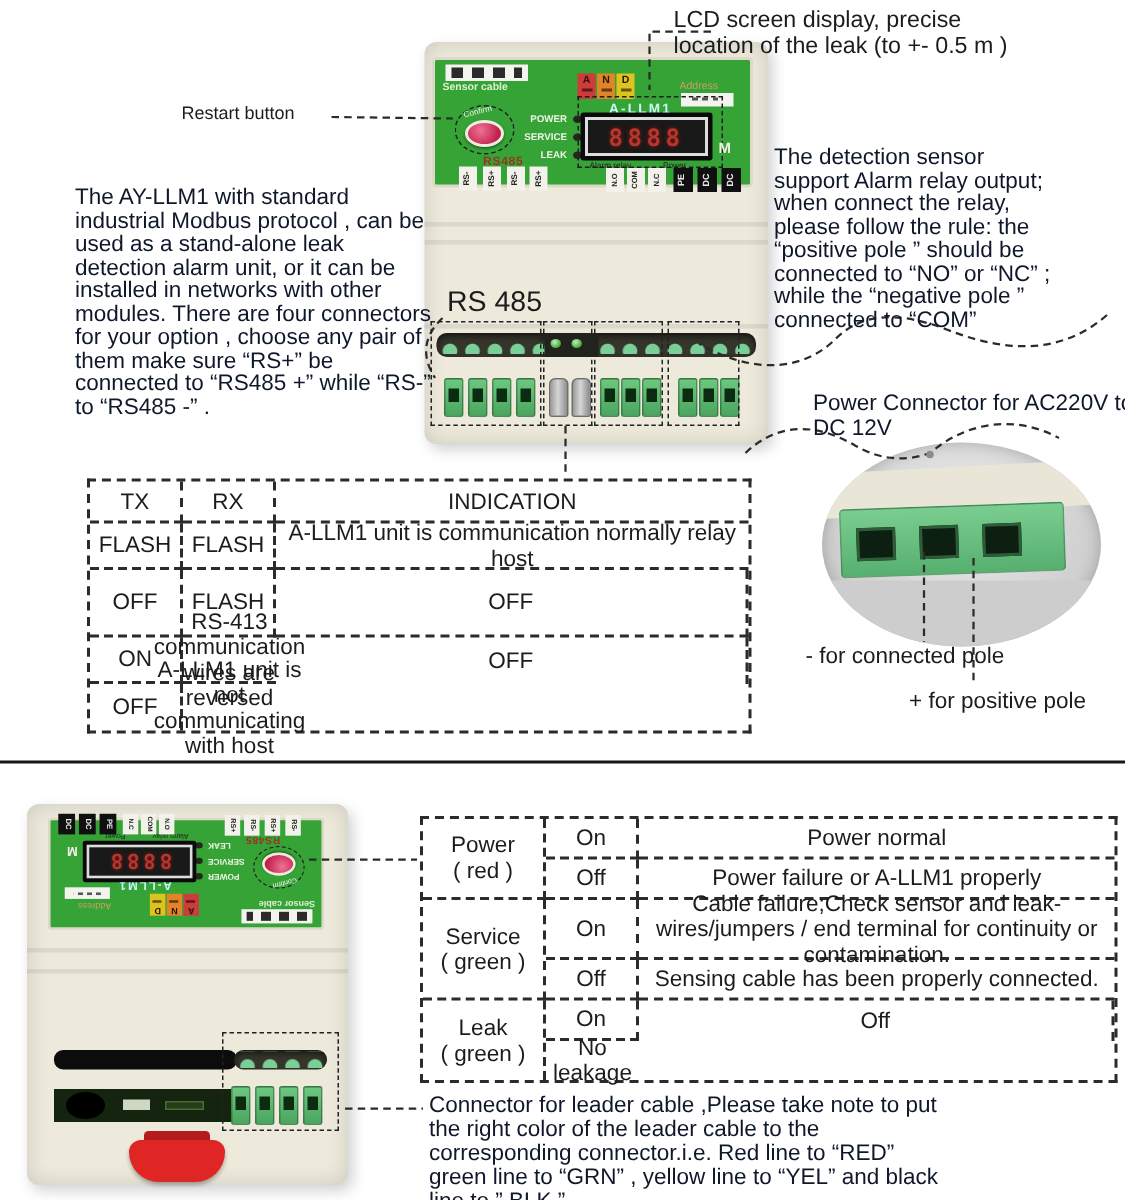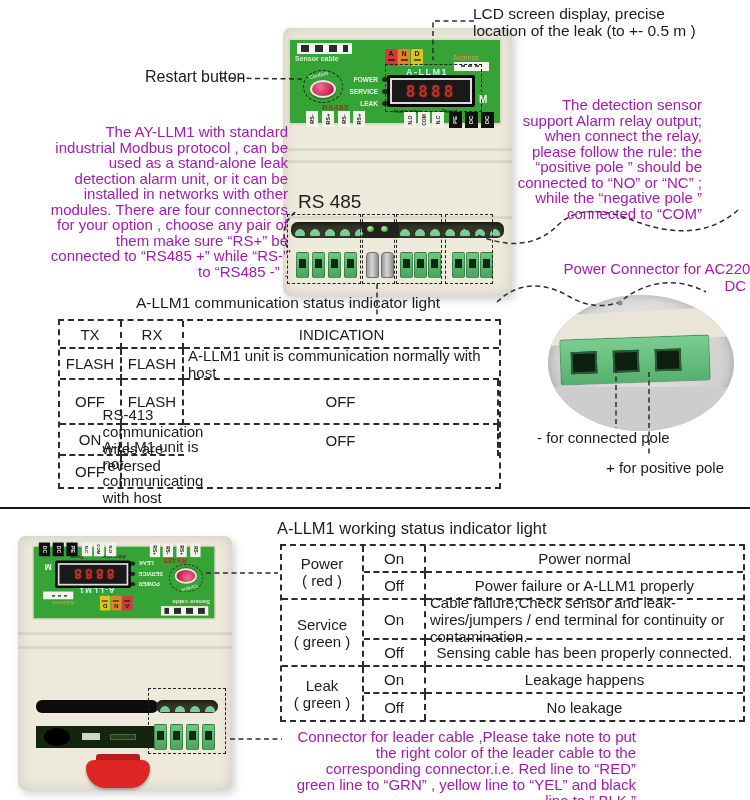--- a/index.html
+++ b/index.html
@@ -5,27 +5,27 @@
   * { box-sizing: border-box; margin: 0; padding: 0; }
   html,body { background:#fff; }
   #stage {
     position: relative; width: 750px; height: 800px; margin: 0 auto;
     background: #fff; overflow: hidden;
     font-family: "Liberation Sans", sans-serif; color: #1c1c1c;
   }
   .abs { position: absolute; }
 
   
-  .note { font-size: 15px; line-height: 15.5px; color: #a21caf; z-index: 40; text-align: right; }
+  .note { font-size: 15px; line-height: 15.5px; color: #0f172a; z-index: 40; }
   .callout { font-size: 15.5px; line-height: 17px; color: #1c1c1c; z-index: 40; }
 
   
   .dtable { display: grid; border: 2px dashed #2b2b2b; z-index: 40; background: transparent; }
   .dtable > div { display: flex; align-items: center; justify-content: center;
-                  font-size: 15px; line-height: 17px; padding: 1px 4px; }
+                  text-align: center; font-size: 15px; line-height: 17px; padding: 1px 4px; }
   .br { border-right: 2px dashed #2b2b2b; }
   .bb { border-bottom: 2px dashed #2b2b2b; }
   .cl { justify-content: flex-start; text-align: left; padding-left: 15px; padding-right: 8px; }
 
   
   .device { background: #edeadc; border-radius: 8px;
             box-shadow: inset 0 0 14px rgba(0,0,0,.14), 3px 4px 9px rgba(0,0,0,.18);
             z-index: 10; }
   .groove { background: rgba(0,0,0,.07); height: 3px; }
 
@@ -217,38 +217,37 @@
   <div id="closeup">
     <div class="cu-cream"></div>
     <div class="cu-green">
       <div class="cu-hole" style="left:10px;"></div>
       <div class="cu-hole" style="left:52px;"></div>
       <div class="cu-hole" style="left:94px;"></div>
     </div>
     <div class="cu-body"></div>
   </div>
 
-  <div class="abs callout" style="left:473px; top:5px; width:232px;">LCD screen display, precise location of the leak (to +- 0.5 m )</div>
-  <div class="abs" style="left:145px; top:68px; font-size:16px; z-index:40;">Restart button</div>
+  <div class="abs callout" style="left:449px; top:5px; width:232px;">LCD screen display, precise location of the leak (to +- 0.5 m )</div>
+  <div class="abs" style="left:121px; top:68px; font-size:12px; z-index:40;">Restart button</div>
   <div class="abs note" style="left:50px; top:124px; width:238px;">The AY-LLM1 with standard industrial Modbus protocol , can be used as a stand-alone leak detection alarm unit, or it can be installed in networks with other modules. There are four connectors for your option , choose any pair of them make sure  “RS+”  be connected to  “RS485 +”  while “RS-”  to  “RS485 -” .</div>
   <div class="abs note" style="left:516px; top:97px; width:186px;">The detection sensor support Alarm relay output; when connect the relay, please follow the rule: the  “positive pole ”  should be connected to  “NO”  or  “NC” ; while the  “negative pole ”  connected to  “COM”</div>
   <div class="abs" style="left:298px; top:191px; font-size:19px; z-index:40;">RS 485</div>
   <div class="abs note" style="left:542px; top:260px; width:235px; line-height:17px;">Power Connector for AC220V to  DC 12V</div>
-  <div class="abs" style="left:136px; top:294px; font-size:15.5px; z-index:40;">A-LLM1 communication status indicator light</div>
   <div class="abs" style="left:537px; top:429px; font-size:15px; z-index:40;">- for connected pole</div>
   <div class="abs" style="left:606px; top:459px; font-size:15px; z-index:40;">+ for positive pole</div>
 
   <div class="dtable abs" style="left:58px; top:319px; width:443px; grid-template-columns:62px 62px 1fr; grid-template-rows:28px 31px 45px 31px 31px;">
     <div class="br bb">TX</div>
     <div class="br bb">RX</div>
     <div class="bb">INDICATION</div>
 
     <div class="br bb">FLASH</div>
     <div class="br bb">FLASH</div>
-    <div class="bb cl">A-LLM1 unit is communication normally with host</div>
+    <div class="bb cl">A-LLM1 unit is communication normally relay host</div>
 
     <div class="br bb">OFF</div>
     <div class="br bb">FLASH</div>
 
     <div class="br bb">OFF</div>
     <div class="br bb">ON</div>
     <div class="bb cl">RS-413 communication wires are reversed</div>
 
     <div class="br">OFF</div>
     <div class="br">OFF</div>
@@ -350,21 +349,20 @@
     <div class="tblk" style="left:152px; top:188px;"></div>
     <div class="tblk" style="left:168px; top:188px;"></div>
     <div class="tblk" style="left:184px; top:188px;"></div>
 
     <div class="abs" style="left:78px; top:218px; width:44px; height:10px; background:#b51d1d; border-radius:3px;"></div>
     <div class="abs" style="left:68px; top:224px; width:64px; height:28px; background:#e02525; border-radius:8px 8px 20px 20px; box-shadow:0 2px 3px rgba(0,0,0,.3);"></div>
   </div>
 
   <div class="dash-rect" style="left:148px; top:688px; width:78px; height:66px;"></div>
 
-  <div class="abs" style="left:277px; top:519px; font-size:16.5px; z-index:40;">A-LLM1 working status indicator light</div>
 
   <div class="dtable abs" style="left:280px; top:544px; width:465px; grid-template-columns:82px 62px 1fr; grid-template-rows:27px 27px 40px 27px 27px 26px;">
     <div class="br bb" style="grid-row:span 2; flex-direction:column;">
       <span>Power</span>
         <span>( red )</span>
     </div>
     <div class="br bb">On</div>
     <div class="bb">Power normal</div>
     <div class="br bb">Off</div>
     <div class="bb">Power failure or A-LLM1 properly</div>
@@ -376,21 +374,20 @@
     <div class="br bb">On</div>
     <div class="bb">Cable failure;Check sensor and leak-wires/jumpers / end terminal for continuity or contamination.</div>
     <div class="br bb">Off</div>
     <div class="bb">Sensing cable has been properly connected.</div>
 
     <div class="br" style="grid-row:span 2; flex-direction:column;">
       <span>Leak</span>
         <span>( green )</span>
     </div>
     <div class="br bb">On</div>
-    <div class="bb">Leakage happens</div>
     <div class="br">Off</div>
     <div>No leakage</div>
   </div>
 
   <div class="abs note" style="left:286px; top:729px; width:350px; line-height:16px;">Connector for  leader cable ,Please take note to put the right color of the leader cable to the corresponding connector.i.e. Red line to  “RED”  green line to  “GRN” , yellow line to “YEL”  and black line to ” BLK ”</div>
 
   <svg class="overlay" width="750" height="800" viewBox="0 0 750 800">
     <g fill="none" stroke="#2b2b2b" stroke-width="1.5" stroke-dasharray="5 3.5">
       <path d="M221 78 L302 79"></path>
       <path d="M474 21 L433 21 L433 60"></path>

